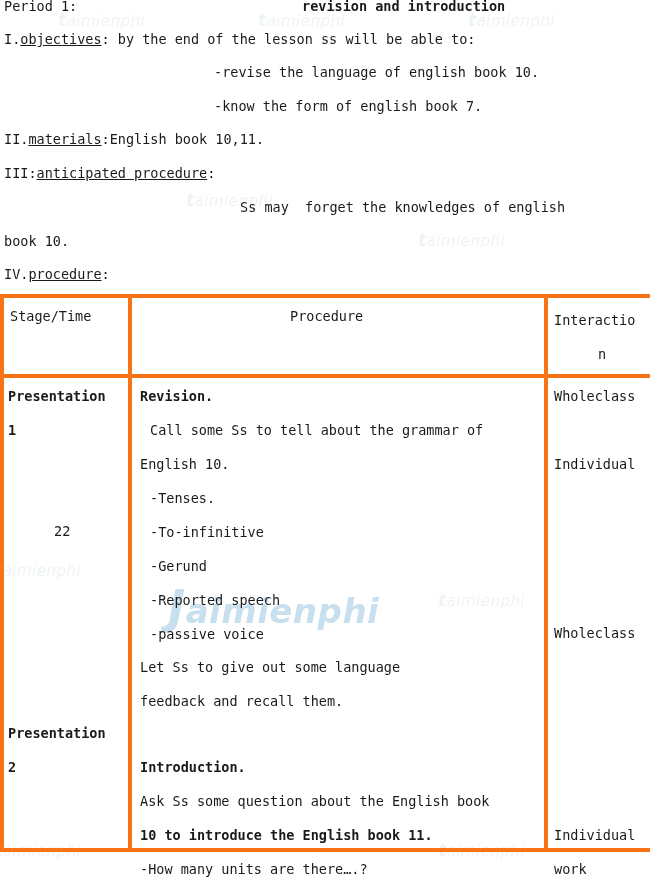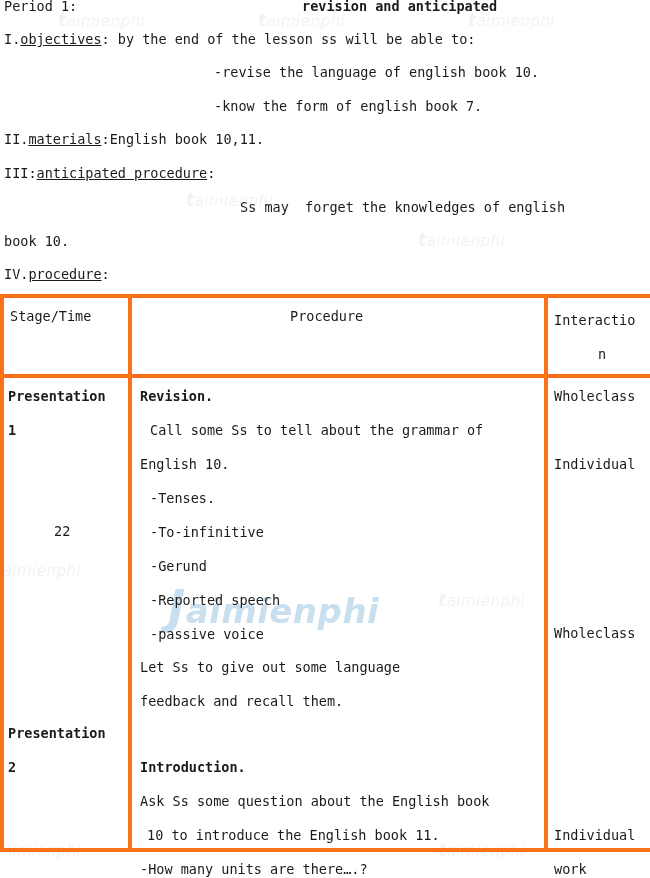--- a/index.html
+++ b/index.html
@@ -122,21 +122,21 @@
     <div class="wm" style="left:438px; top:590px;"><span class="wm-c">t</span><span>aimienphi</span></div>
     <div class="wm" style="left:-6px;  top:840px;"><span class="wm-c">t</span><span>aimienphi</span></div>
     <div class="wm" style="left:438px; top:840px;"><span class="wm-c">t</span><span>aimienphi</span></div>
 
     <div class="wm-center"><span class="wm-j">J</span><span>aimienphi</span></div>
   </div>
 
   <div class="txt">
 
     <div class="line" style="left:4px; top:0px;"><span>Period 1</span><span>:</span></div>
-    <div class="line bold" style="left:302px; top:0px;">revision and anticipated</div>
+    <div class="line bold" style="left:302px; top:0px;">revision and introduction</div>
 
     <div class="line" style="left:4px; top:33px;text-align:center;"><span>I.</span><span class="ul">objectives</span><span>: by the end of the lesson ss will be able to:</span></div>
     <div class="line" style="left:214px; top:66px;">-revise the language of english book 10.</div>
     <div class="line" style="left:214px; top:100px;">-know the form of english book 7.</div>
 
     <div class="line" style="left:4px; top:133px;"><span>II.</span><span class="ul">materials</span><span>:English book 10,11.</span></div>
 
     <div class="line" style="left:4px; top:167px;"><span>III:</span><span class="ul">anticipated procedure</span><span>:</span></div>
     <div class="line" style="left:240px; top:201px;">Ss may  forget the knowledges of english</div>
     <div class="line" style="left:4px; top:235px;">book 10.</div>
@@ -178,21 +178,21 @@
           <span class="cl" style="left:8px;  top:78px;">English 10.</span>
           <span class="cl" style="left:18px; top:112px;">-Tenses.</span>
           <span class="cl" style="left:18px; top:146px;">-To-infinitive</span>
           <span class="cl" style="left:18px; top:180px;">-Gerund</span>
           <span class="cl" style="left:18px; top:214px;">-Reported speech</span>
           <span class="cl" style="left:18px; top:248px;">-passive voice</span>
           <span class="cl" style="left:8px;  top:281px;">Let Ss to give out some language</span>
           <span class="cl" style="left:8px;  top:315px;">feedback and recall them.</span>
           <span class="cl bold" style="left:8px; top:381px;">Introduction.</span>
           <span class="cl" style="left:8px; top:415px;">Ask Ss some question about the English book</span>
-          <span class="cl" style="left:15px; top:449px;">10 to introduce the English book 11.</span>
+          <span class="cl" style="left:8px; top:449px;font-weight:bold;">10 to introduce the English book 11.</span>
           <span class="cl" style="left:8px; top:483px;">-How many units are there….?</span>
         </div>
       </td>
 
       <td class="c3 body-cell">
         <div class="cellwrap">
           <span class="cl" style="left:6px; top:10px;">Wholeclass</span>
           <span class="cl" style="left:6px; top:78px;">Individual</span>
           <span class="cl" style="left:6px; top:247px;">Wholeclass</span>
           <span class="cl" style="left:6px; top:449px;">Individual</span>

